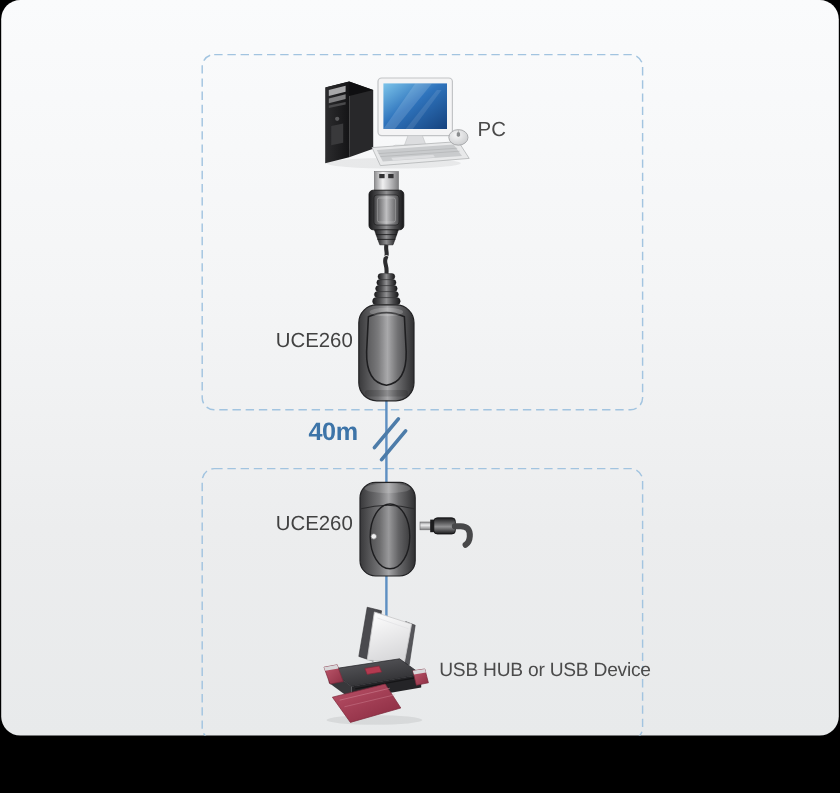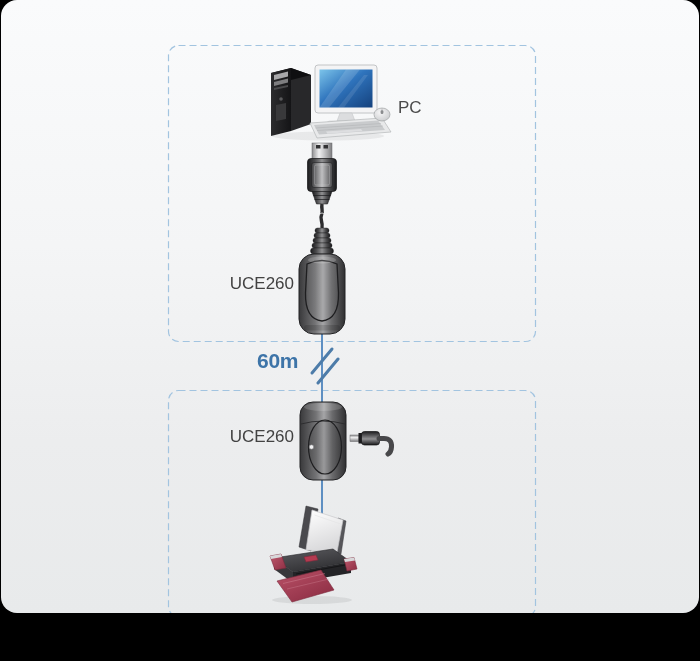--- a/index.html
+++ b/index.html
@@ -234,17 +234,18 @@
       </g>
       <g>
         <polygon points="11,80 55,69 68,89 26,101" fill="url(#pr2)" stroke="#7e2a3c" stroke-width="0.6"></polygon>
         <line x1="17" y1="82.5" x2="59" y2="72.5" stroke="#d890a0" stroke-width="0.7" opacity="0.55"></line>
         <line x1="21" y1="88" x2="63" y2="78" stroke="#d890a0" stroke-width="0.7" opacity="0.45"></line>
       </g>
     </svg>
 
     <div class="label label-pc">PC</div>
     <div class="label label-uce-top">UCE260</div>
-    <div class="label label-distance">60m</div>
+    <div class="label label-distance">40m</div>
     <div class="label label-uce-bottom">UCE260</div>
+    <div class="label label-endpoint">USB HUB or USB Device</div>
 
   </div>
 </div>
 
 </body></html>

